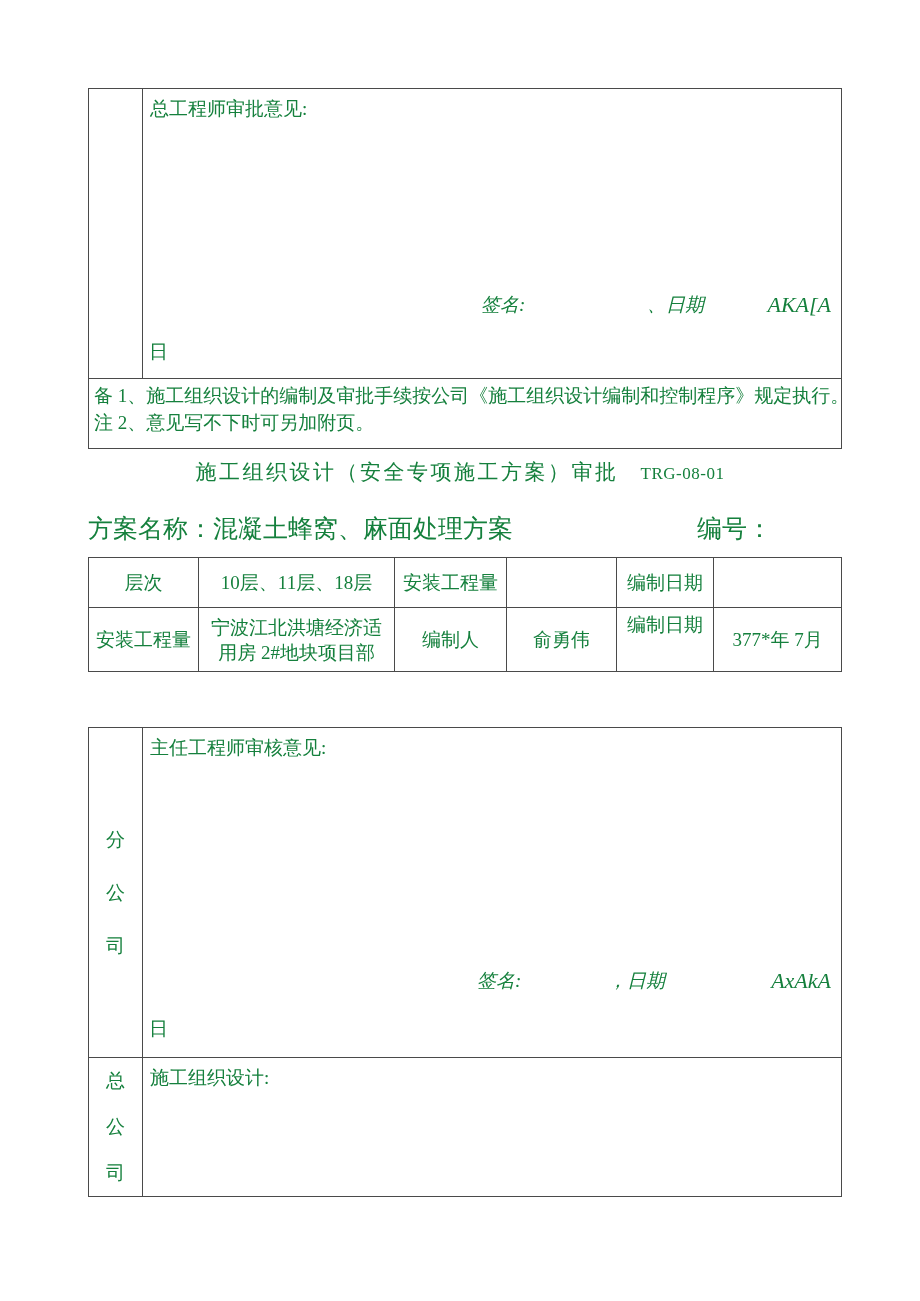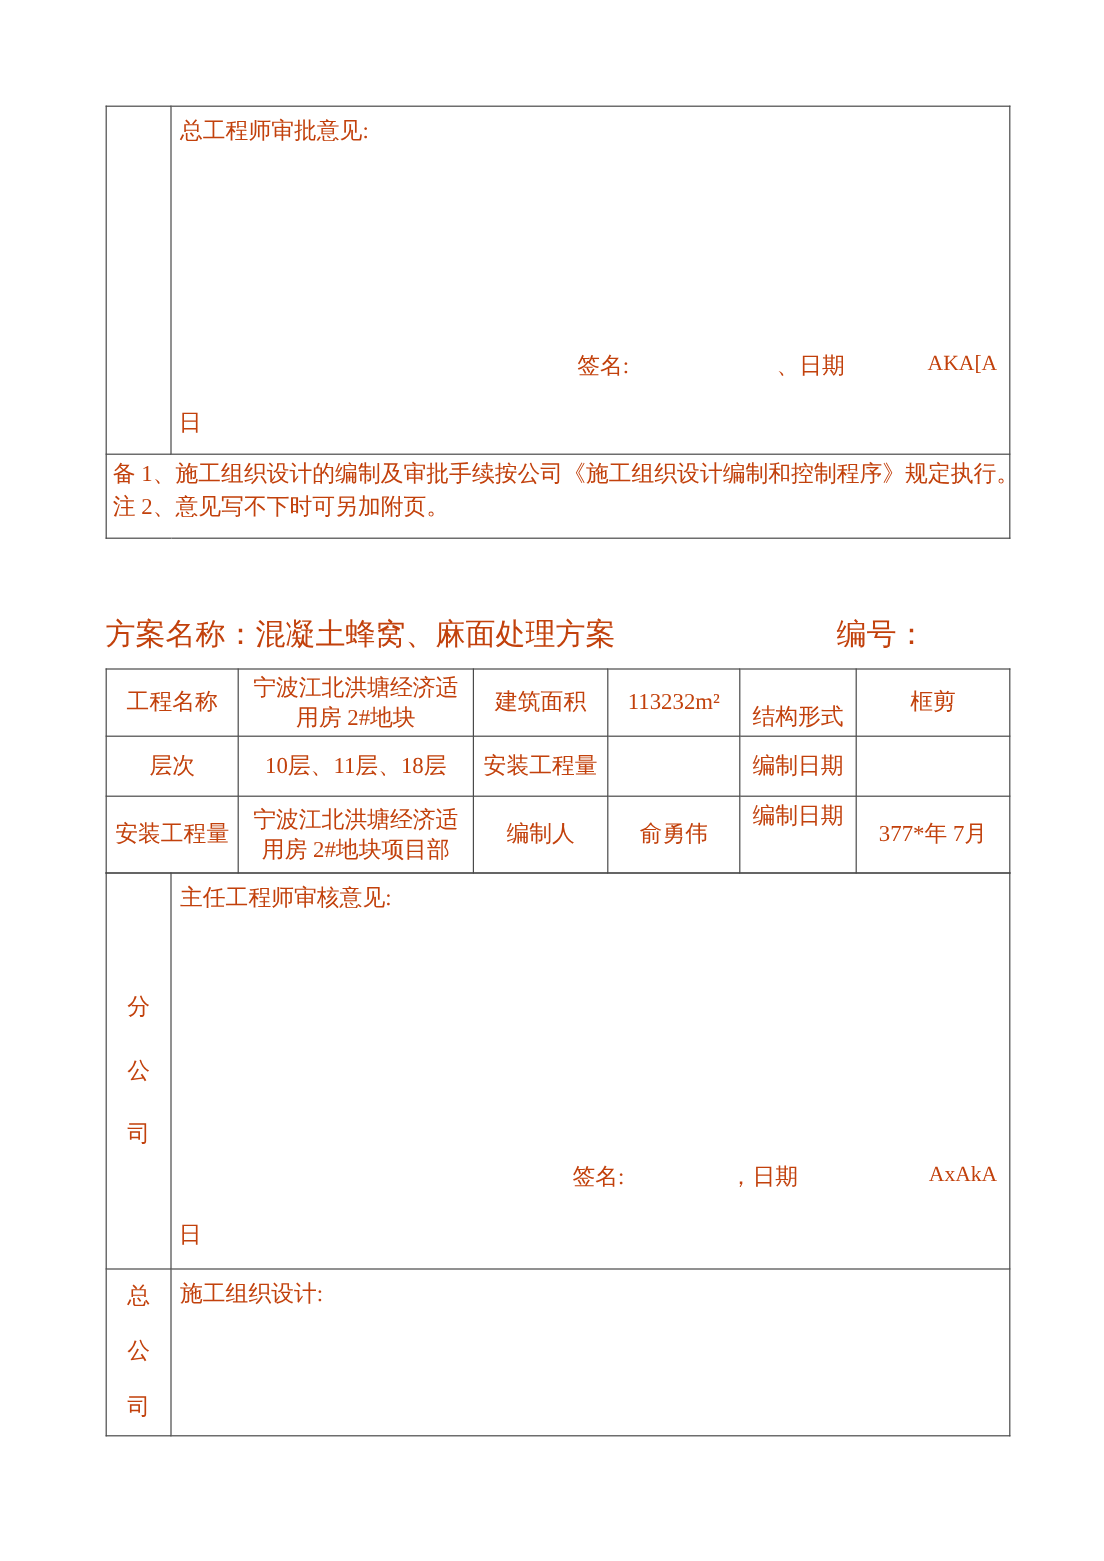--- a/index.html
+++ b/index.html
@@ -1,41 +1,41 @@
 <!DOCTYPE html>
 <html><head>
 <meta charset="utf-8">
 <style>
   html,body{margin:0;padding:0;background:#ffffff;}
   #page{
     position:relative;
     width:920px;height:1301px;
     background:#ffffff;
     font-family:"Liberation Serif","DejaVu Serif",serif;
-    color:#c2410c;
+    color:#15803d;
     overflow:hidden;
   }
   table{border-collapse:collapse;table-layout:fixed;}
   td{
     border:1px solid #4a4a4a;
     font-size:19px;
     text-align:center;
     vertical-align:middle;
     padding:0 3px;
     overflow:hidden;
   }
   
   #top-table{position:absolute;left:88px;top:88px;width:753px;}
   #top-table td{vertical-align:top;text-align:left;}
   .opinion-cell{position:relative;padding:0;text-align:right;}
   .opinion-label{position:absolute;top:7px;left:7px;font-size:19px;white-space:nowrap;}
-  .sig-line{position:absolute;left:0;right:0;height:26px;font-size:19px;}
+  .sig-line{position:absolute;left:0;right:0;height:26px;font-size:19px;font-style:italic;}
   .sig-line .sig-label{position:absolute;white-space:nowrap;}
   .sig-line .date-label{position:absolute;white-space:nowrap;}
-  .sig-line .date-code{position:absolute;right:10px;white-space:nowrap;font-size:18px;}
+  .sig-line .date-code{position:absolute;right:10px;white-space:nowrap;font-size:22px;}
   .day-char{position:absolute;left:6px;font-size:19px;}
   .note-cell{padding:3px 5px !important;line-height:27px;font-size:19px;vertical-align:top;}
   .note-line{white-space:nowrap;}
   
   #doc-title{
     position:absolute;top:458px;left:0;width:100%;
     text-align:center;font-size:21px;letter-spacing:2.5px;white-space:nowrap;
   }
   #doc-title .form-code{font-size:17px;letter-spacing:0.5px;margin-left:22px;}
   
@@ -79,44 +79,39 @@
     </tr>
     <tr style="height:70px">
       <td colspan="2" class="note-cell">
         <div class="note-line">备 1、施工组织设计的编制及审批手续按公司《施工组织设计编制和控制程序》规定执行。</div>
         <div class="note-line">注 2、意见写不下时可另加附页。</div>
       </td>
     </tr>
   </tbody>
     </table>
 
+  <div id="doc-title">
+    <span>施工组织设计（安全专项施工方案）审批</span><span class="form-code">TRG-08-01</span>
+  </div>
 
   <div id="scheme-row">
     <span class="lbl">方案名称：</span><span>混凝土蜂窝、麻面处理方案</span>
     <span id="scheme-number">编号：</span>
   </div>
 
   <table id="info-table">
     <colgroup>
       <col style="width:110px">
         <col style="width:196px">
         <col style="width:112px">
       <col style="width:110px">
         <col style="width:97px">
         <col style="width:128px">
     </colgroup>
     <tbody>
-        <tr style="height:56px">
-      <td>工程名称</td>
-      <td>宁波江北洪塘经济适用房 2#地块</td>
-      <td>建筑面积</td>
-      <td>113232m²</td>
-      <td class="va-bottom">结构形式</td>
-      <td>框剪</td>
-    </tr>
     <tr style="height:50px">
       <td>层次</td>
       <td>10层、11层、18层</td>
       <td>安装工程量</td>
       <td></td>
       <td>编制日期</td>
       <td></td>
     </tr>
     <tr style="height:64px">
       <td>安装工程量</td>

